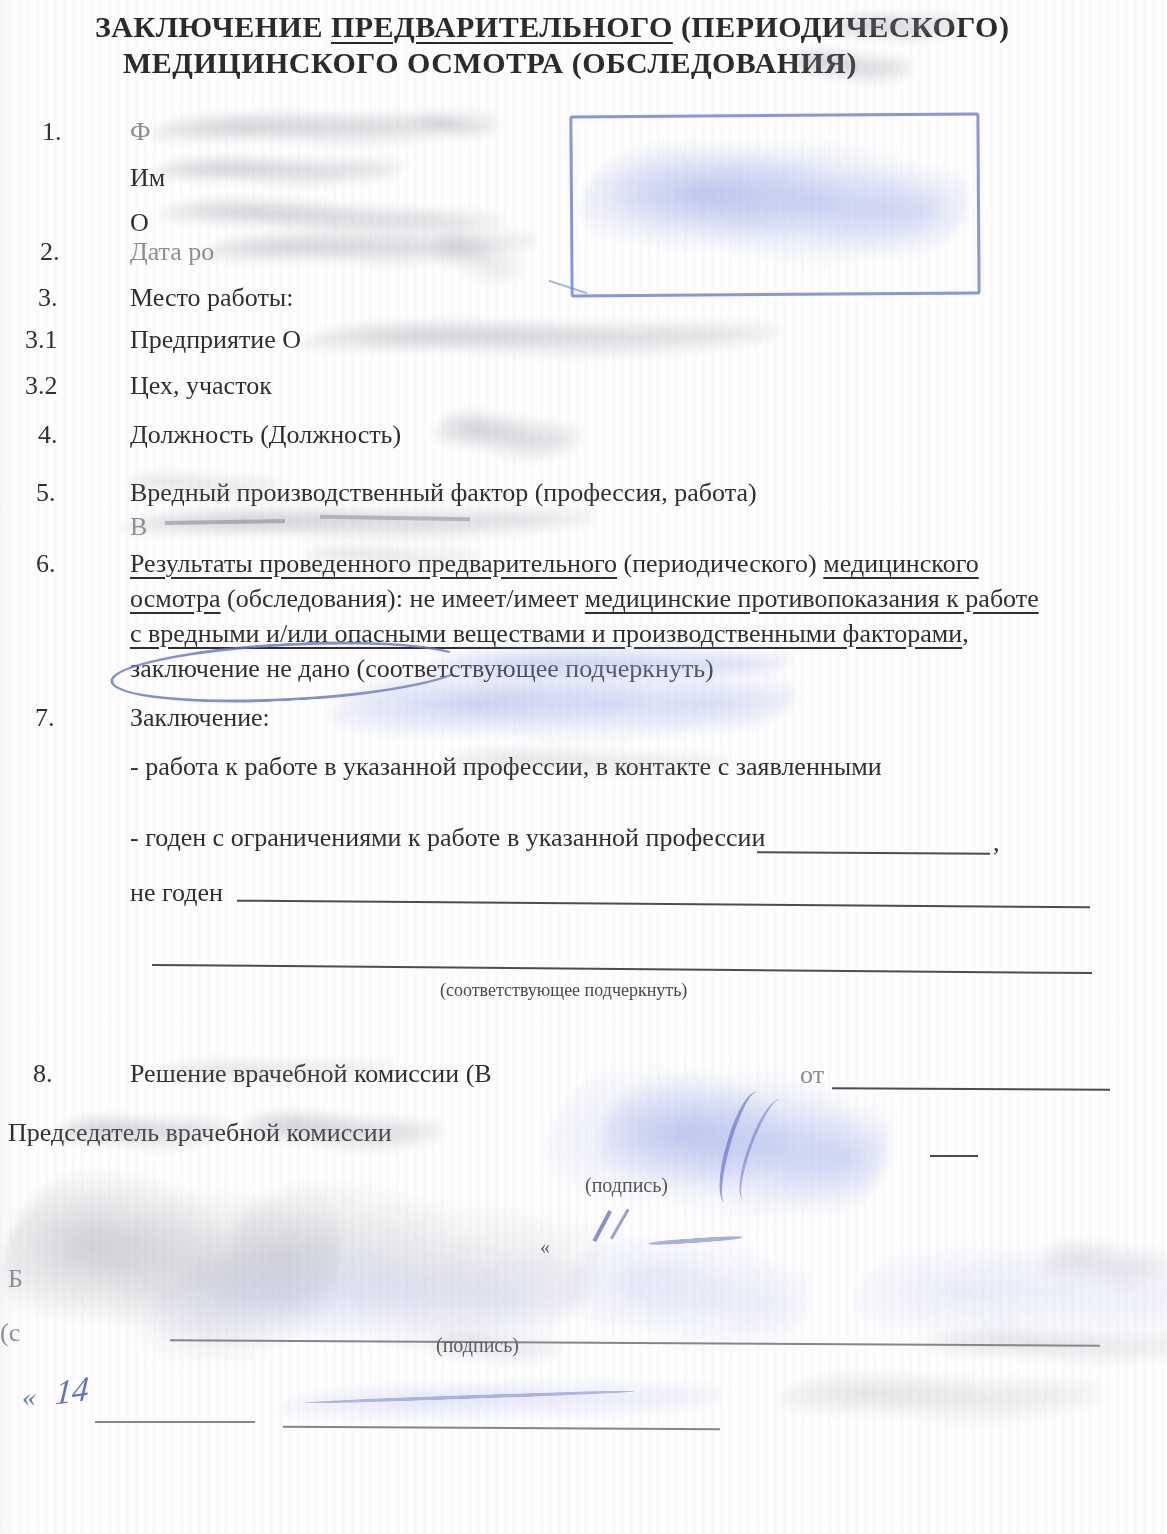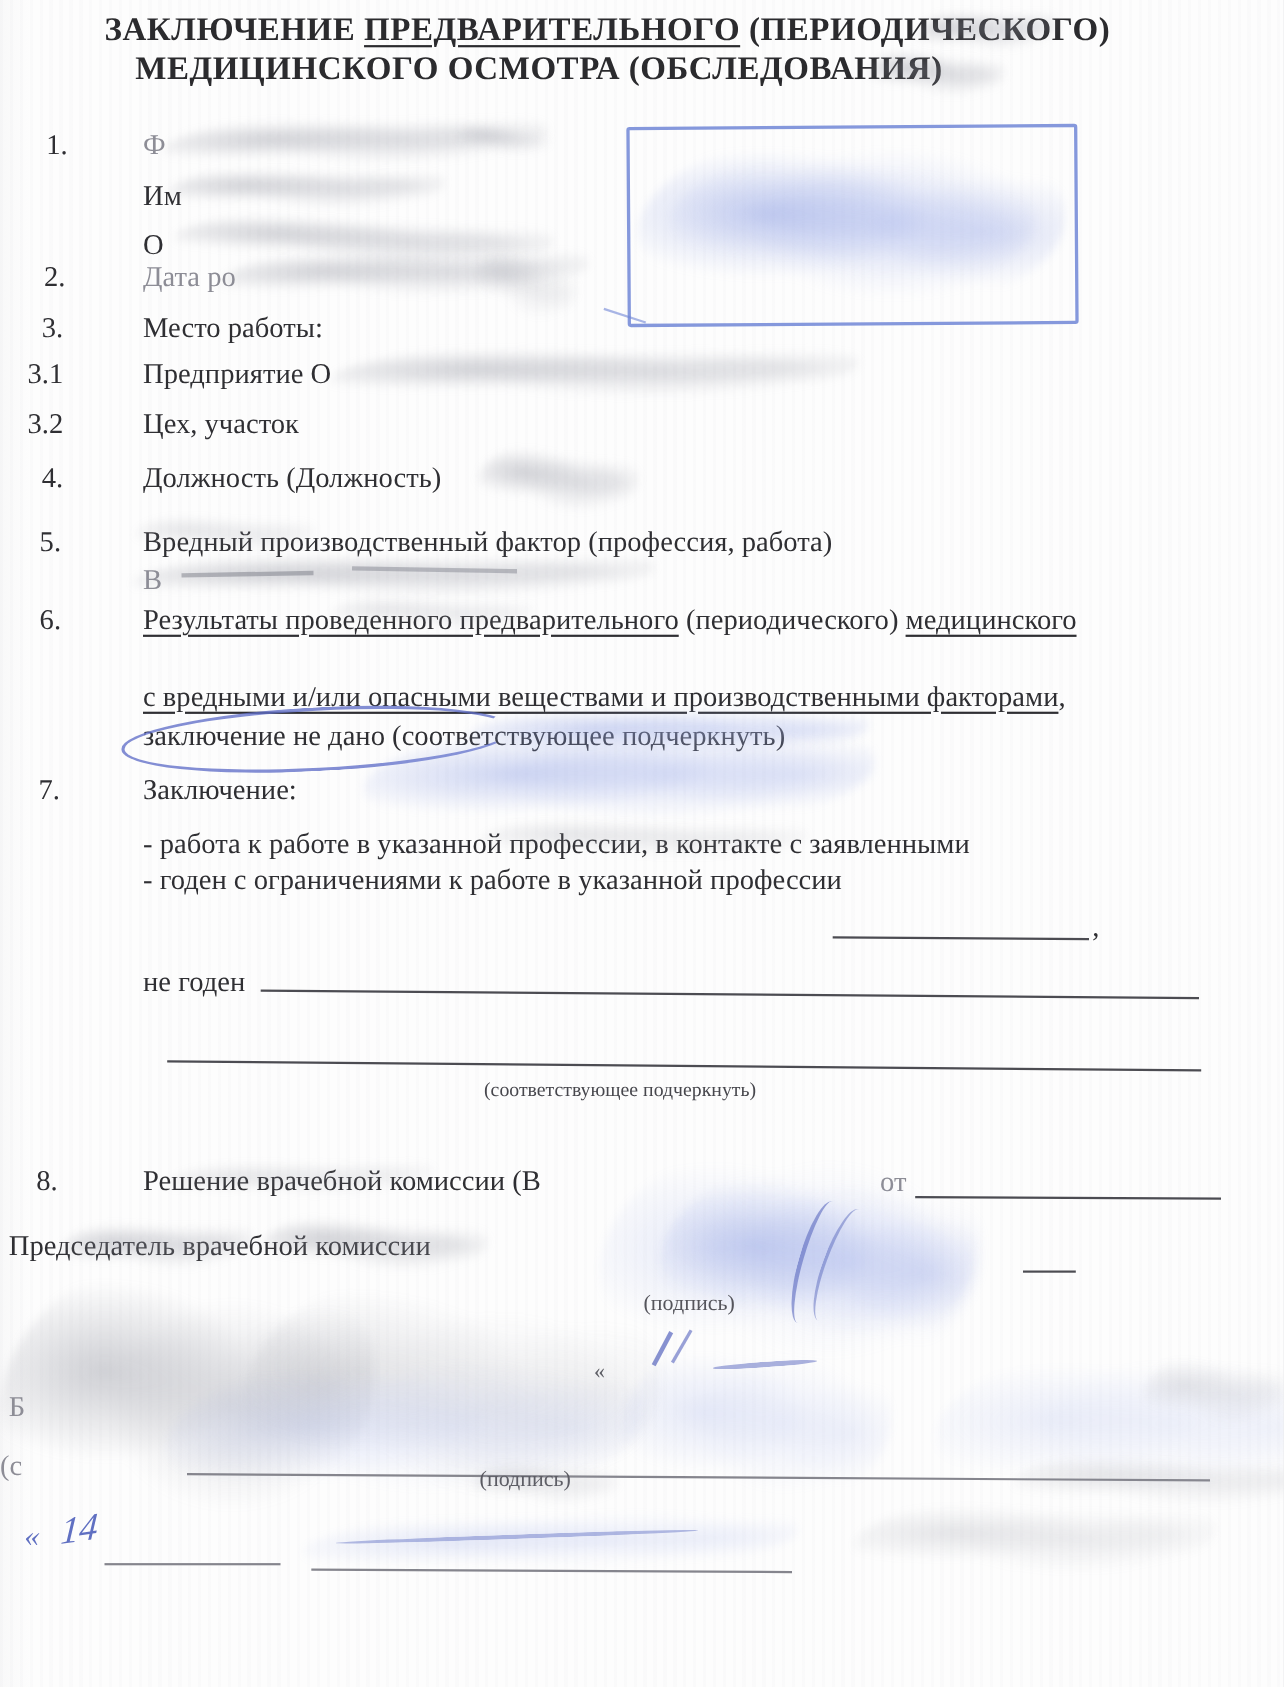--- a/index.html
+++ b/index.html
@@ -104,31 +104,32 @@
   <div class="abs t" style="left:130px;top:476px;">Вредный производственный фактор (профессия, работа)</div>
   <div class="smudge sm-gray light" style="left:122px;top:466px;width:165px;height:38px;"></div>
   <div class="abs t faded" style="left:130px;top:510px;">В</div>
   <div class="smudge sm-gray" style="left:120px;top:500px;width:475px;height:46px;transform:rotate(-1deg);"></div>
   <div class="stroke" style="left:165px;top:520px;width:120px;border-top:4px solid rgba(110,112,124,.45);transform:rotate(-1deg);"></div>
   <div class="stroke" style="left:320px;top:516px;width:150px;border-top:4px solid rgba(110,112,124,.4);transform:rotate(1deg);"></div>
 
   <div class="abs t" style="left:36px;top:547px;">6.</div>
   <div class="abs t" style="left:130px;top:547px;"><span class="u">Результаты проведенного предварительного</span><span> (периодического) </span><span class="u">медицинского</span></div>
   <div class="smudge sm-gray light" style="left:300px;top:540px;width:185px;height:34px;"></div>
+  <div class="abs t" style="left:130px;top:582px;"><span class="u">осмотра</span><span> (обследования): не имеет/имеет </span><span class="u">медицинские противопоказания к  работе</span></div>
   <div class="abs t" style="left:130px;top:617px;"><span class="u">с вредными и/или опасными веществами и производственными факторами</span><span>,</span></div>
   <div class="abs t" style="left:130px;top:652px;">заключение не дано (соответствующее подчеркнуть)</div>
   <div class="pen-oval"></div>
   <div class="smudge sm-blue" style="left:425px;top:640px;width:365px;height:48px;transform:rotate(-1deg);"></div>
   <div class="smudge sm-blue" style="left:330px;top:655px;width:465px;height:100px;transform:rotate(-2deg);"></div>
 
   <div class="abs t" style="left:35px;top:701px;">7.</div>
   <div class="abs t" style="left:130px;top:701px;">Заключение:</div>
   <div class="abs t" style="left:130px;top:750px;">- работа к работе в указанной профессии, в контакте с заявленными</div>
   <div class="smudge sm-gray light" style="left:435px;top:742px;width:300px;height:40px;"></div>
-  <div class="abs t" style="left:130px;top:783px;">- годен с ограничениями к работе в указанной профессии</div>
+  <div class="abs t" style="left:130px;top:821px;">- годен с ограничениями к работе в указанной профессии</div>
   <div class="bline" style="left:757px;top:852px;width:233px;transform:rotate(.4deg);"></div>
   <div class="abs t" style="left:993px;top:826px;">,</div>
   <div class="abs t" style="left:130px;top:876px;">не годен</div>
   <div class="bline" style="left:237px;top:903px;width:853px;transform:rotate(.45deg);"></div>
   <div class="bline" style="left:152px;top:968px;width:940px;transform:rotate(.5deg);"></div>
   <div class="abs tiny" style="left:440px;top:980px;color:#47474d;">(соответствующее  подчеркнуть)</div>
 
   <div class="abs t" style="left:33px;top:1057px;">8.</div>
   <div class="abs t" style="left:130px;top:1057px;">Решение врачебной комиссии (В</div>
   <div class="smudge sm-gray light" style="left:150px;top:1052px;width:245px;height:38px;transform:rotate(-2deg);"></div>

